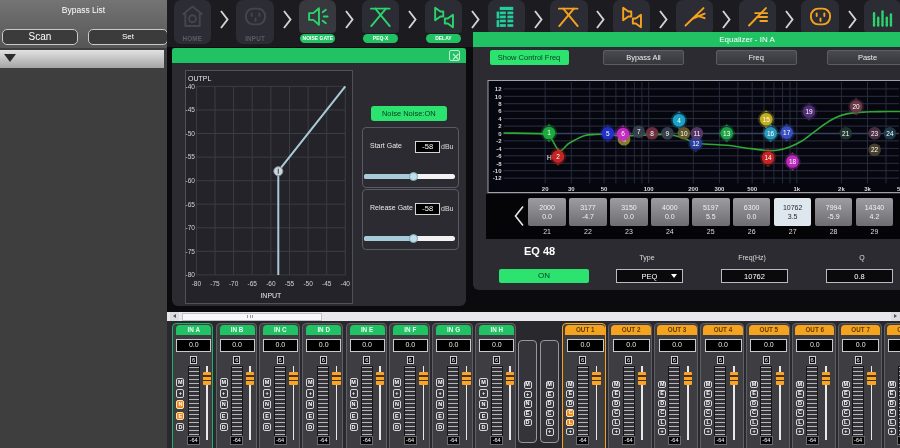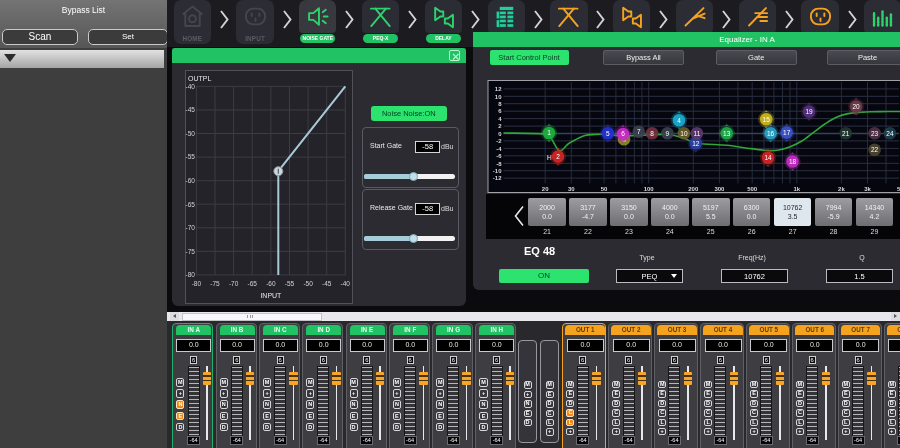--- a/index.html
+++ b/index.html
@@ -203,23 +203,23 @@
 <div style="position:absolute;left:198px;top:156px;font-size:7px;color:#e8e8e8;">Release Gate</div>
 <div style="position:absolute;left:243.2px;top:155px;width:25px;height:12px;background:#000;border:1px solid #d5d5d8;box-sizing:border-box;color:#fff;font-size:7.5px;text-align:center;line-height:10px;">-58</div>
 <div style="position:absolute;left:269px;top:157px;font-size:7px;color:#ddd;">dBu</div>
 <div style="position:absolute;left:192px;top:188px;width:91px;height:5px;background:#f2f2f2;border-radius:2.5px;"></div>
       <div style="position:absolute;left:192px;top:188px;width:50px;height:5px;background:#a6cbd9;border-radius:2.5px;"></div>
       <div style="position:absolute;left:237px;top:186px;width:9px;height:9px;background:#c3dfe9;border:1px solid #7aa8b8;border-radius:50%;box-sizing:border-box;"></div>
 </div>
 <div style="position:absolute;left:473px;top:32px;width:457px;height:258px;background:#2b2b31;border-radius:0 0 0 6px;">
 <div style="position:absolute;left:0;top:0;width:427px;height:15px;background:#21c263;"></div>
 <div style="position:absolute;left:174px;top:2.5px;width:200px;text-align:center;font-size:8px;color:#fff;">Equalizer - IN A</div>
-<div style="position:absolute;left:16.5px;top:18px;width:79px;height:15px;background:#2be36e;border-radius:2px;color:#0b3d20;font-size:7.5px;text-align:center;line-height:15px;">Start Control Point</div>
+<div style="position:absolute;left:16.5px;top:18px;width:79px;height:15px;background:#2be36e;border-radius:2px;color:#0b3d20;font-size:7.5px;text-align:center;line-height:15px;">Show Control Freq</div>
 <div style="position:absolute;left:130px;top:18px;width:81px;height:15px;background:linear-gradient(#4a4a52,#36363c);border:1px solid #5c5c64;border-radius:2px;box-sizing:border-box;color:#eee;font-size:7.5px;text-align:center;line-height:13.5px;">Bypass All</div>
-<div style="position:absolute;left:242.7px;top:18px;width:81px;height:15px;background:linear-gradient(#4a4a52,#36363c);border:1px solid #5c5c64;border-radius:2px;box-sizing:border-box;color:#eee;font-size:7.5px;text-align:center;line-height:13.5px;">Gate</div>
+<div style="position:absolute;left:242.7px;top:18px;width:81px;height:15px;background:linear-gradient(#4a4a52,#36363c);border:1px solid #5c5c64;border-radius:2px;box-sizing:border-box;color:#eee;font-size:7.5px;text-align:center;line-height:13.5px;">Freq</div>
 <div style="position:absolute;left:354px;top:18px;width:81px;height:15px;background:linear-gradient(#4a4a52,#36363c);border:1px solid #5c5c64;border-radius:2px;box-sizing:border-box;color:#eee;font-size:7.5px;text-align:center;line-height:13.5px;">Paste</div>
 <svg style="position:absolute;left:10px;top:48px;" width="417" height="113" viewBox="0 0 417 113">
 <rect x="5" y="0.5" width="414" height="112" fill="#06060f" stroke="#a0a0a8"></rect>
 <line x1="62.2" y1="2" x2="62.2" y2="103.4" stroke="#252b3c" stroke-width="1"></line>
 <line x1="88.3" y1="2" x2="88.3" y2="103.4" stroke="#252b3c" stroke-width="1"></line>
 <line x1="106.8" y1="2" x2="106.8" y2="103.4" stroke="#252b3c" stroke-width="1"></line>
 <line x1="121.1" y1="2" x2="121.1" y2="103.4" stroke="#252b3c" stroke-width="1"></line>
 <line x1="132.9" y1="2" x2="132.9" y2="103.4" stroke="#252b3c" stroke-width="1"></line>
 <line x1="142.8" y1="2" x2="142.8" y2="103.4" stroke="#252b3c" stroke-width="1"></line>
 <line x1="151.4" y1="2" x2="151.4" y2="103.4" stroke="#252b3c" stroke-width="1"></line>
@@ -377,21 +377,21 @@
 <div style="position:absolute;left:369.7px;top:33.5px;width:37.5px;text-align:center;font-size:7px;color:#ddd;">29</div>
 </div>
 <div style="position:absolute;left:51px;top:213px;font-size:11px;font-weight:bold;color:#fff;">EQ 48</div>
 <div style="position:absolute;left:26px;top:237px;width:90px;height:14px;background:#2be36e;border-radius:2px;color:#0b3d20;font-size:8px;text-align:center;line-height:14px;">ON</div>
 <div style="position:absolute;left:129px;top:222px;width:90px;text-align:center;font-size:7px;color:#ddd;">Type</div>
 <div style="position:absolute;left:234px;top:222px;width:90px;text-align:center;font-size:7px;color:#ddd;">Freq(Hz)</div>
 <div style="position:absolute;left:344px;top:222px;width:90px;text-align:center;font-size:7px;color:#ddd;">Q</div>
 <div style="position:absolute;left:143px;top:236.5px;width:67px;height:14.5px;background:#0a0a0c;border:1px solid #babac0;box-sizing:border-box;color:#fff;font-size:7.5px;text-align:center;line-height:13px;">PEQ</div>
 <div style="position:absolute;left:198px;top:242px;width:0;height:0;border-left:3.5px solid transparent;border-right:3.5px solid transparent;border-top:4.5px solid #fff;"></div>
 <div style="position:absolute;left:248px;top:236.5px;width:67px;height:14.5px;background:#0a0a0c;border:1px solid #babac0;box-sizing:border-box;color:#fff;font-size:7.5px;text-align:center;line-height:13px;">10762</div>
-<div style="position:absolute;left:353px;top:236.5px;width:67px;height:14.5px;background:#0a0a0c;border:1px solid #babac0;box-sizing:border-box;color:#fff;font-size:7.5px;text-align:center;line-height:13px;">1.5</div>
+<div style="position:absolute;left:353px;top:236.5px;width:67px;height:14.5px;background:#0a0a0c;border:1px solid #babac0;box-sizing:border-box;color:#fff;font-size:7.5px;text-align:center;line-height:13px;">0.8</div>
 </div>
 <div style="position:absolute;left:167px;top:312px;width:733px;height:136px;background:#29292d;overflow:hidden;">
 <div style="position:absolute;left:0;top:0;width:733px;height:9px;background:#e8e8ec;"></div>
 <div style="position:absolute;left:3px;top:0;width:9px;height:9px;background:#dcdce0;"></div>
 <div style="position:absolute;left:5.5px;top:2.2px;width:0;height:0;border-top:2.5px solid transparent;border-bottom:2.5px solid transparent;border-right:3.5px solid #555;"></div>
 <div style="position:absolute;left:724px;top:0;width:9px;height:9px;background:#dcdce0;"></div>
 <div style="position:absolute;left:727px;top:2.2px;width:0;height:0;border-top:2.5px solid transparent;border-bottom:2.5px solid transparent;border-left:3.5px solid #555;"></div>
 <div style="position:absolute;left:15px;top:0.5px;width:140px;height:8px;background:#f8f8fa;border:1px solid #c4c4c8;box-sizing:border-box;"></div>
 <div style="position:absolute;left:80.0px;top:2.8px;width:1px;height:3.5px;background:#9a9a9e;"></div>
 <div style="position:absolute;left:82.5px;top:2.8px;width:1px;height:3.5px;background:#9a9a9e;"></div>

